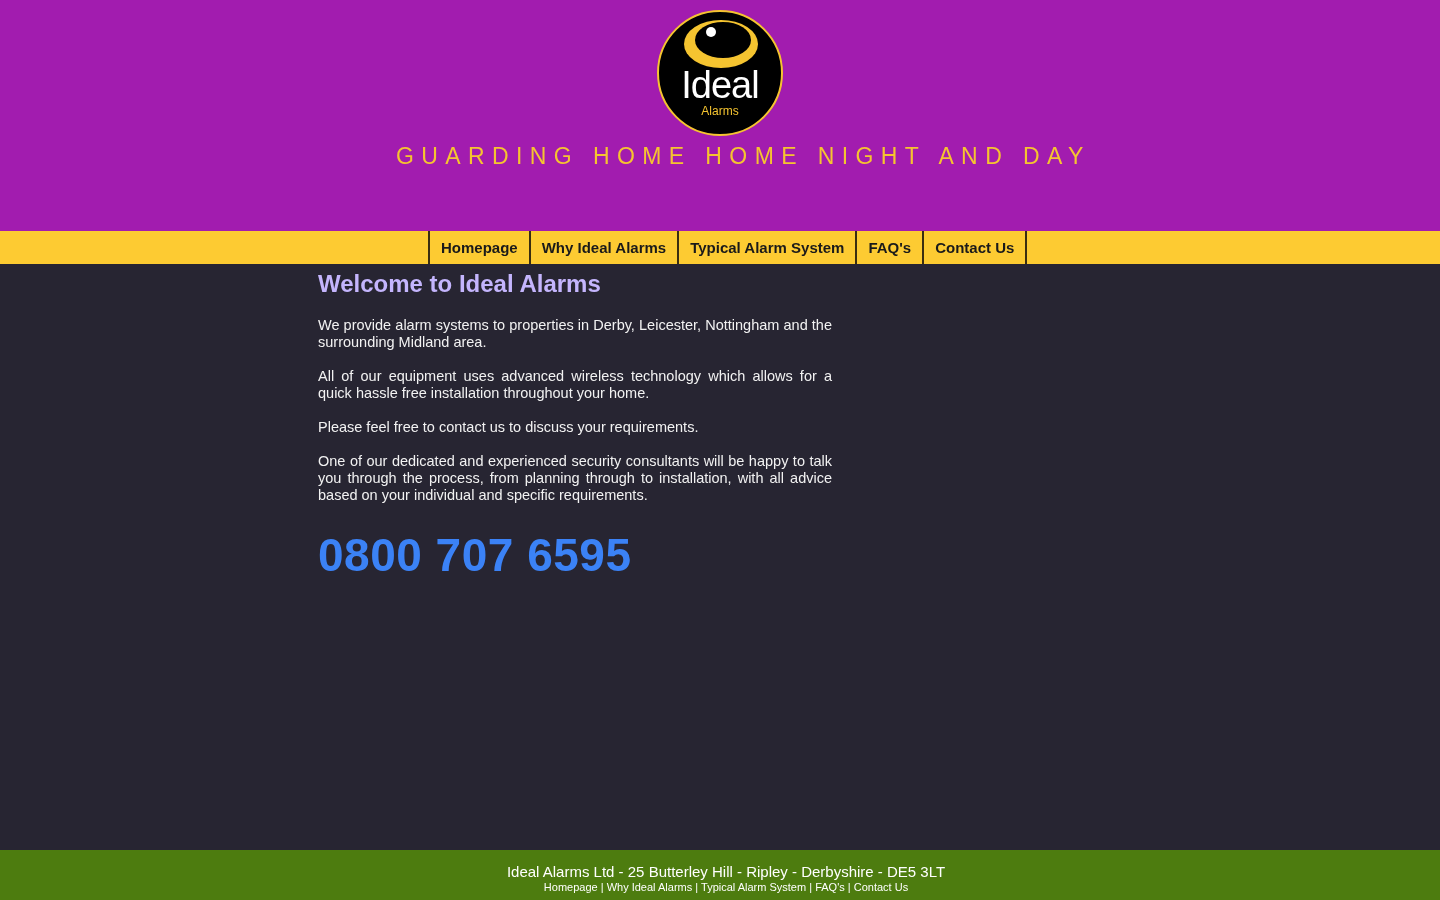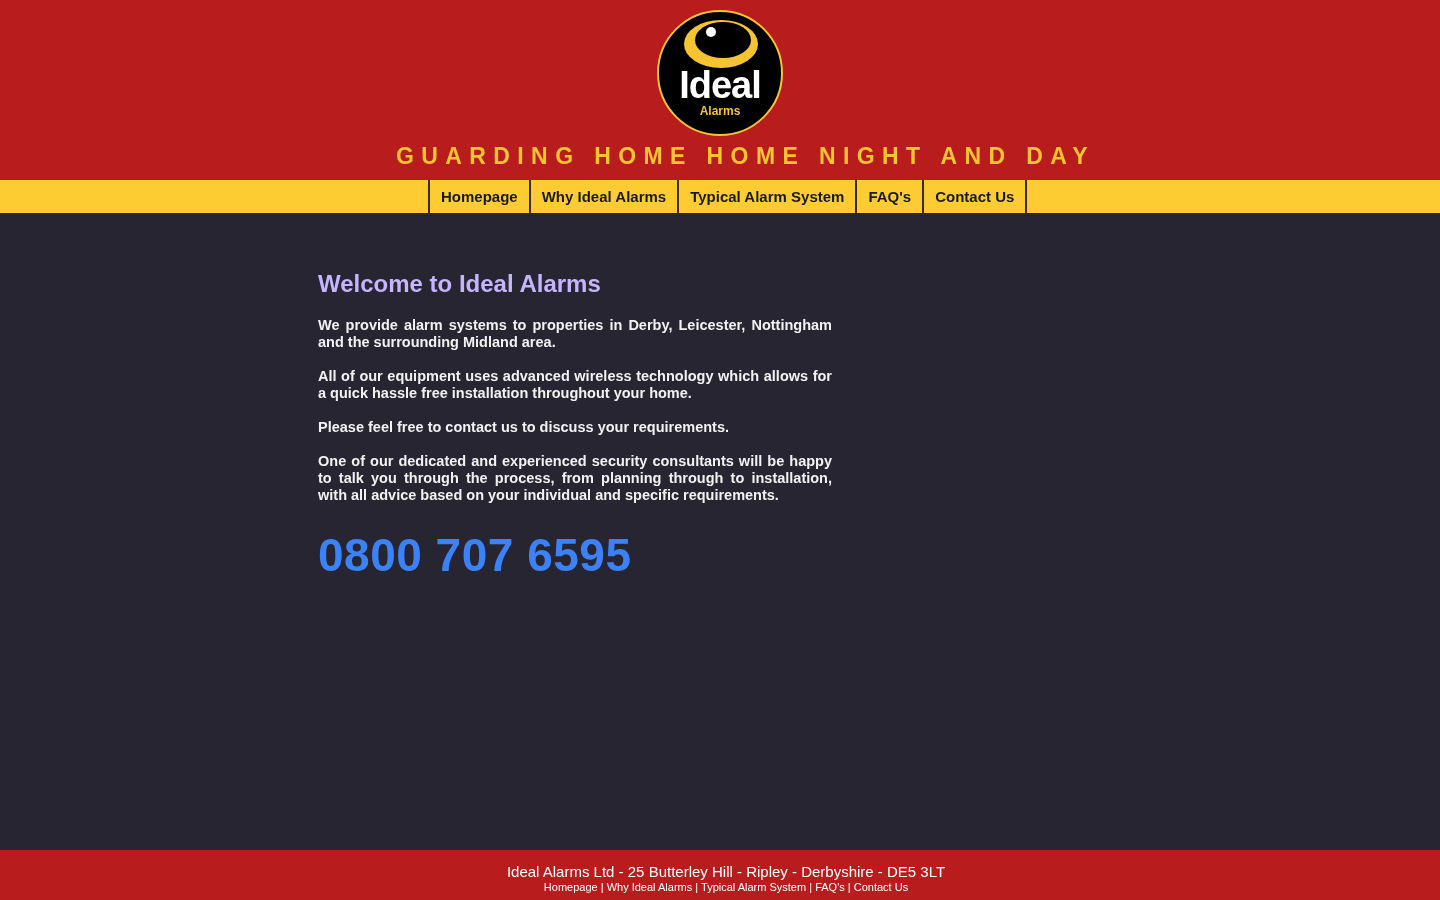--- a/index.html
+++ b/index.html
@@ -1,37 +1,37 @@
 <!DOCTYPE html>
 <html><head>
 <meta charset="utf-8">
 <style>
   * { margin: 0; padding: 0; box-sizing: border-box; }
   html, body { width: 1440px; height: 900px; overflow: hidden; }
   body { background: #272532; font-family: "Liberation Sans", sans-serif; color: #ffffff; }
 
-  .header { height: 180px; background: #b91c1c; position: relative; font-weight: bold; }
+  .header { height: 231px; background: #a21caf; position: relative; }
   .logo { position: absolute; left: 657px; top: 10px; width: 126px; height: 126px; border-radius: 50%;
           background: #000; border: 2px solid #f5c430; overflow: hidden; }
   .eye { position: absolute; left: 24px; top: 8px; width: 76px; height: 52px; }
   .logo-title { position: absolute; left: 0; right: 0; top: 52px; text-align: center; font-size: 38px; color: #fff; letter-spacing: -1px; }
   .logo-sub { position: absolute; left: 0; right: 0; top: 92px; text-align: center; font-size: 12px; color: #f5c430; }
   .tagline { position: absolute; left: 396px; top: 143px; font-size: 23px; color: #f5c430; letter-spacing: 7.4px; white-space: nowrap; }
 
   .nav { height: 33px; background: #fdcb32; position: relative; }
   .nav-items { position: absolute; left: 428px; top: 0; height: 33px; display: flex; border-left: 2px solid #3a2e10; }
   .nav-item { height: 33px; padding: 0 11px; font-size: 15px; font-weight: bold; color: #1a1a1a; display: flex; align-items: center;
               border-right: 2px solid #3a2e10; cursor: pointer; }
 
   .main { position: absolute; left: 318px; top: 270px; width: 514px; }
   .title { font-size: 24px; font-weight: bold; color: #c4b5fd; margin-bottom: 19px; }
-  .para { font-size: 14.5px; line-height: 17px; text-align: justify; color: #f2f2f2; margin-bottom: 17px; font-weight: bold; }
+  .para { font-size: 14.5px; line-height: 17px; text-align: justify; color: #f2f2f2; margin-bottom: 17px; }
   .phone { font-size: 46px; font-weight: bold; color: #3b82f6; margin-top: 24px; letter-spacing: 0.5px; }
 
-  .footer { position: absolute; left: 0; top: 850px; width: 1440px; height: 50px; background: #b91c1c; text-align: center; padding-left: 12px; }
+  .footer { position: absolute; left: 0; top: 850px; width: 1440px; height: 50px; background: #4d7c0f; text-align: center; padding-left: 12px; }
   .footer-addr { font-size: 15px; color: #fff; margin-top: 13px; }
   .footer-links { font-size: 11px; color: #fff; margin-top: 1px; }
   .footer-links span.link { cursor: pointer; }
 </style>
 </head>
 <body>
 
 <div class="header">
   <div class="logo">
     <svg class="eye" viewBox="0 0 76 52">

